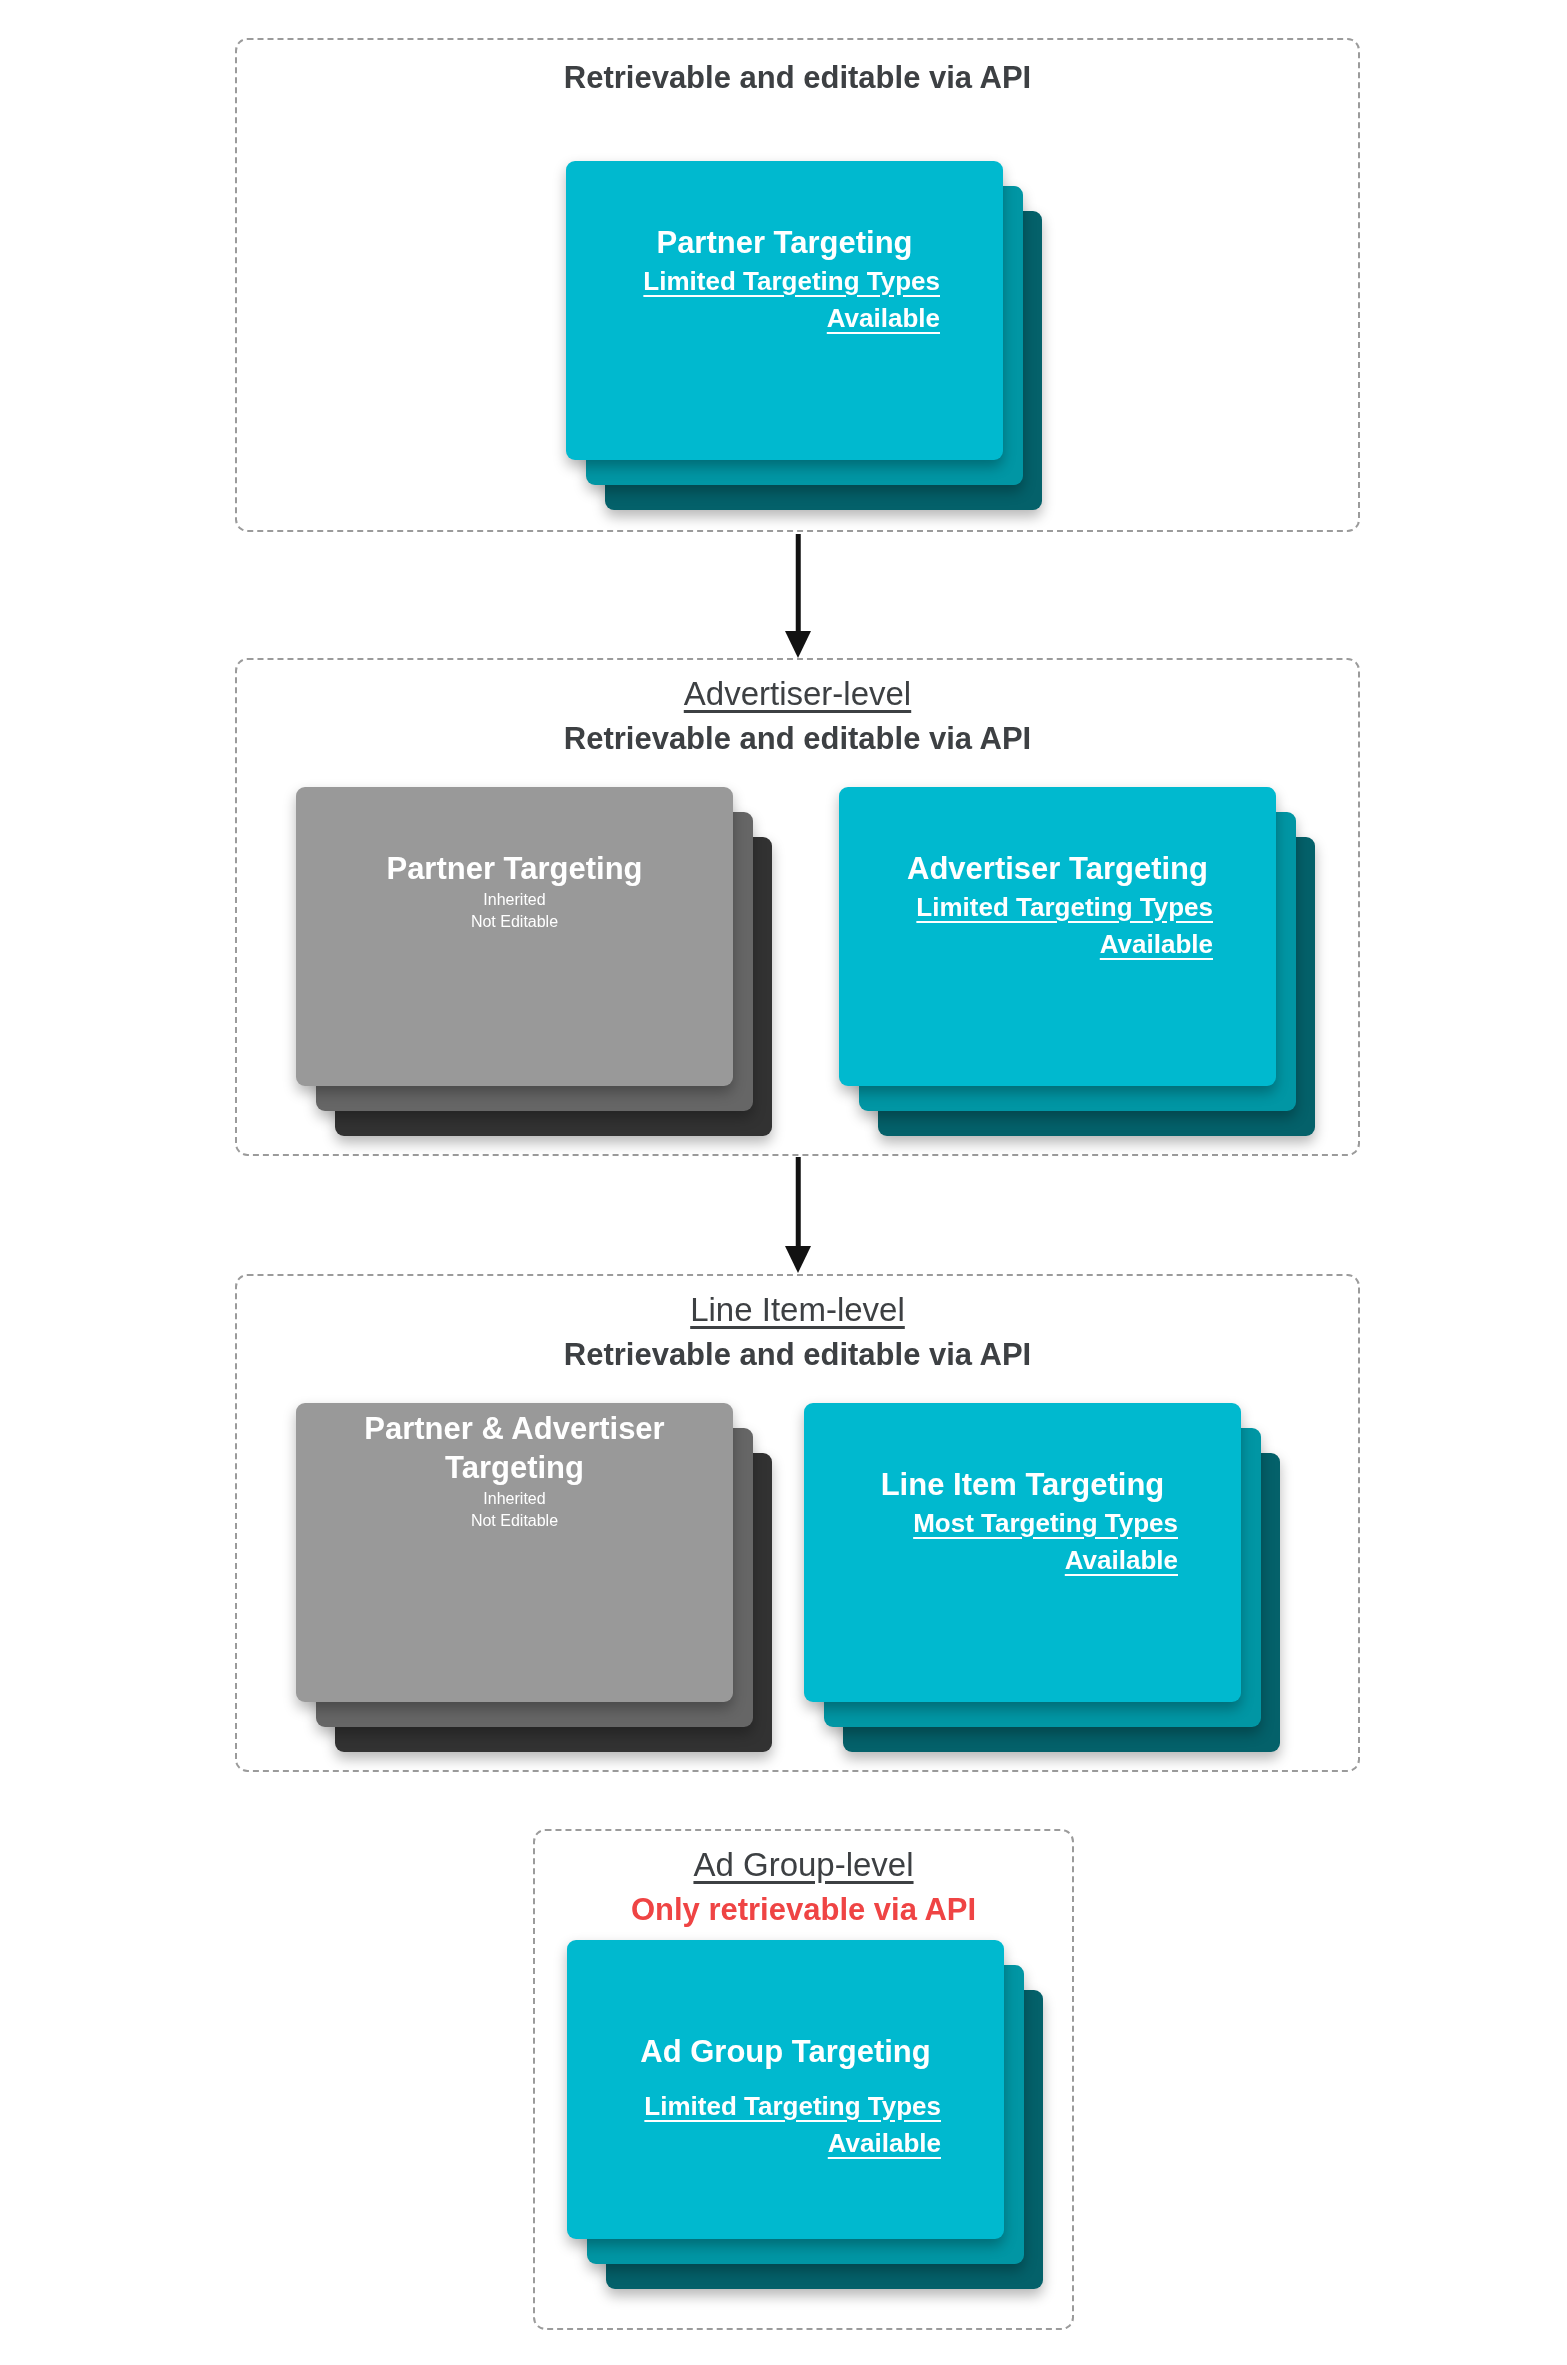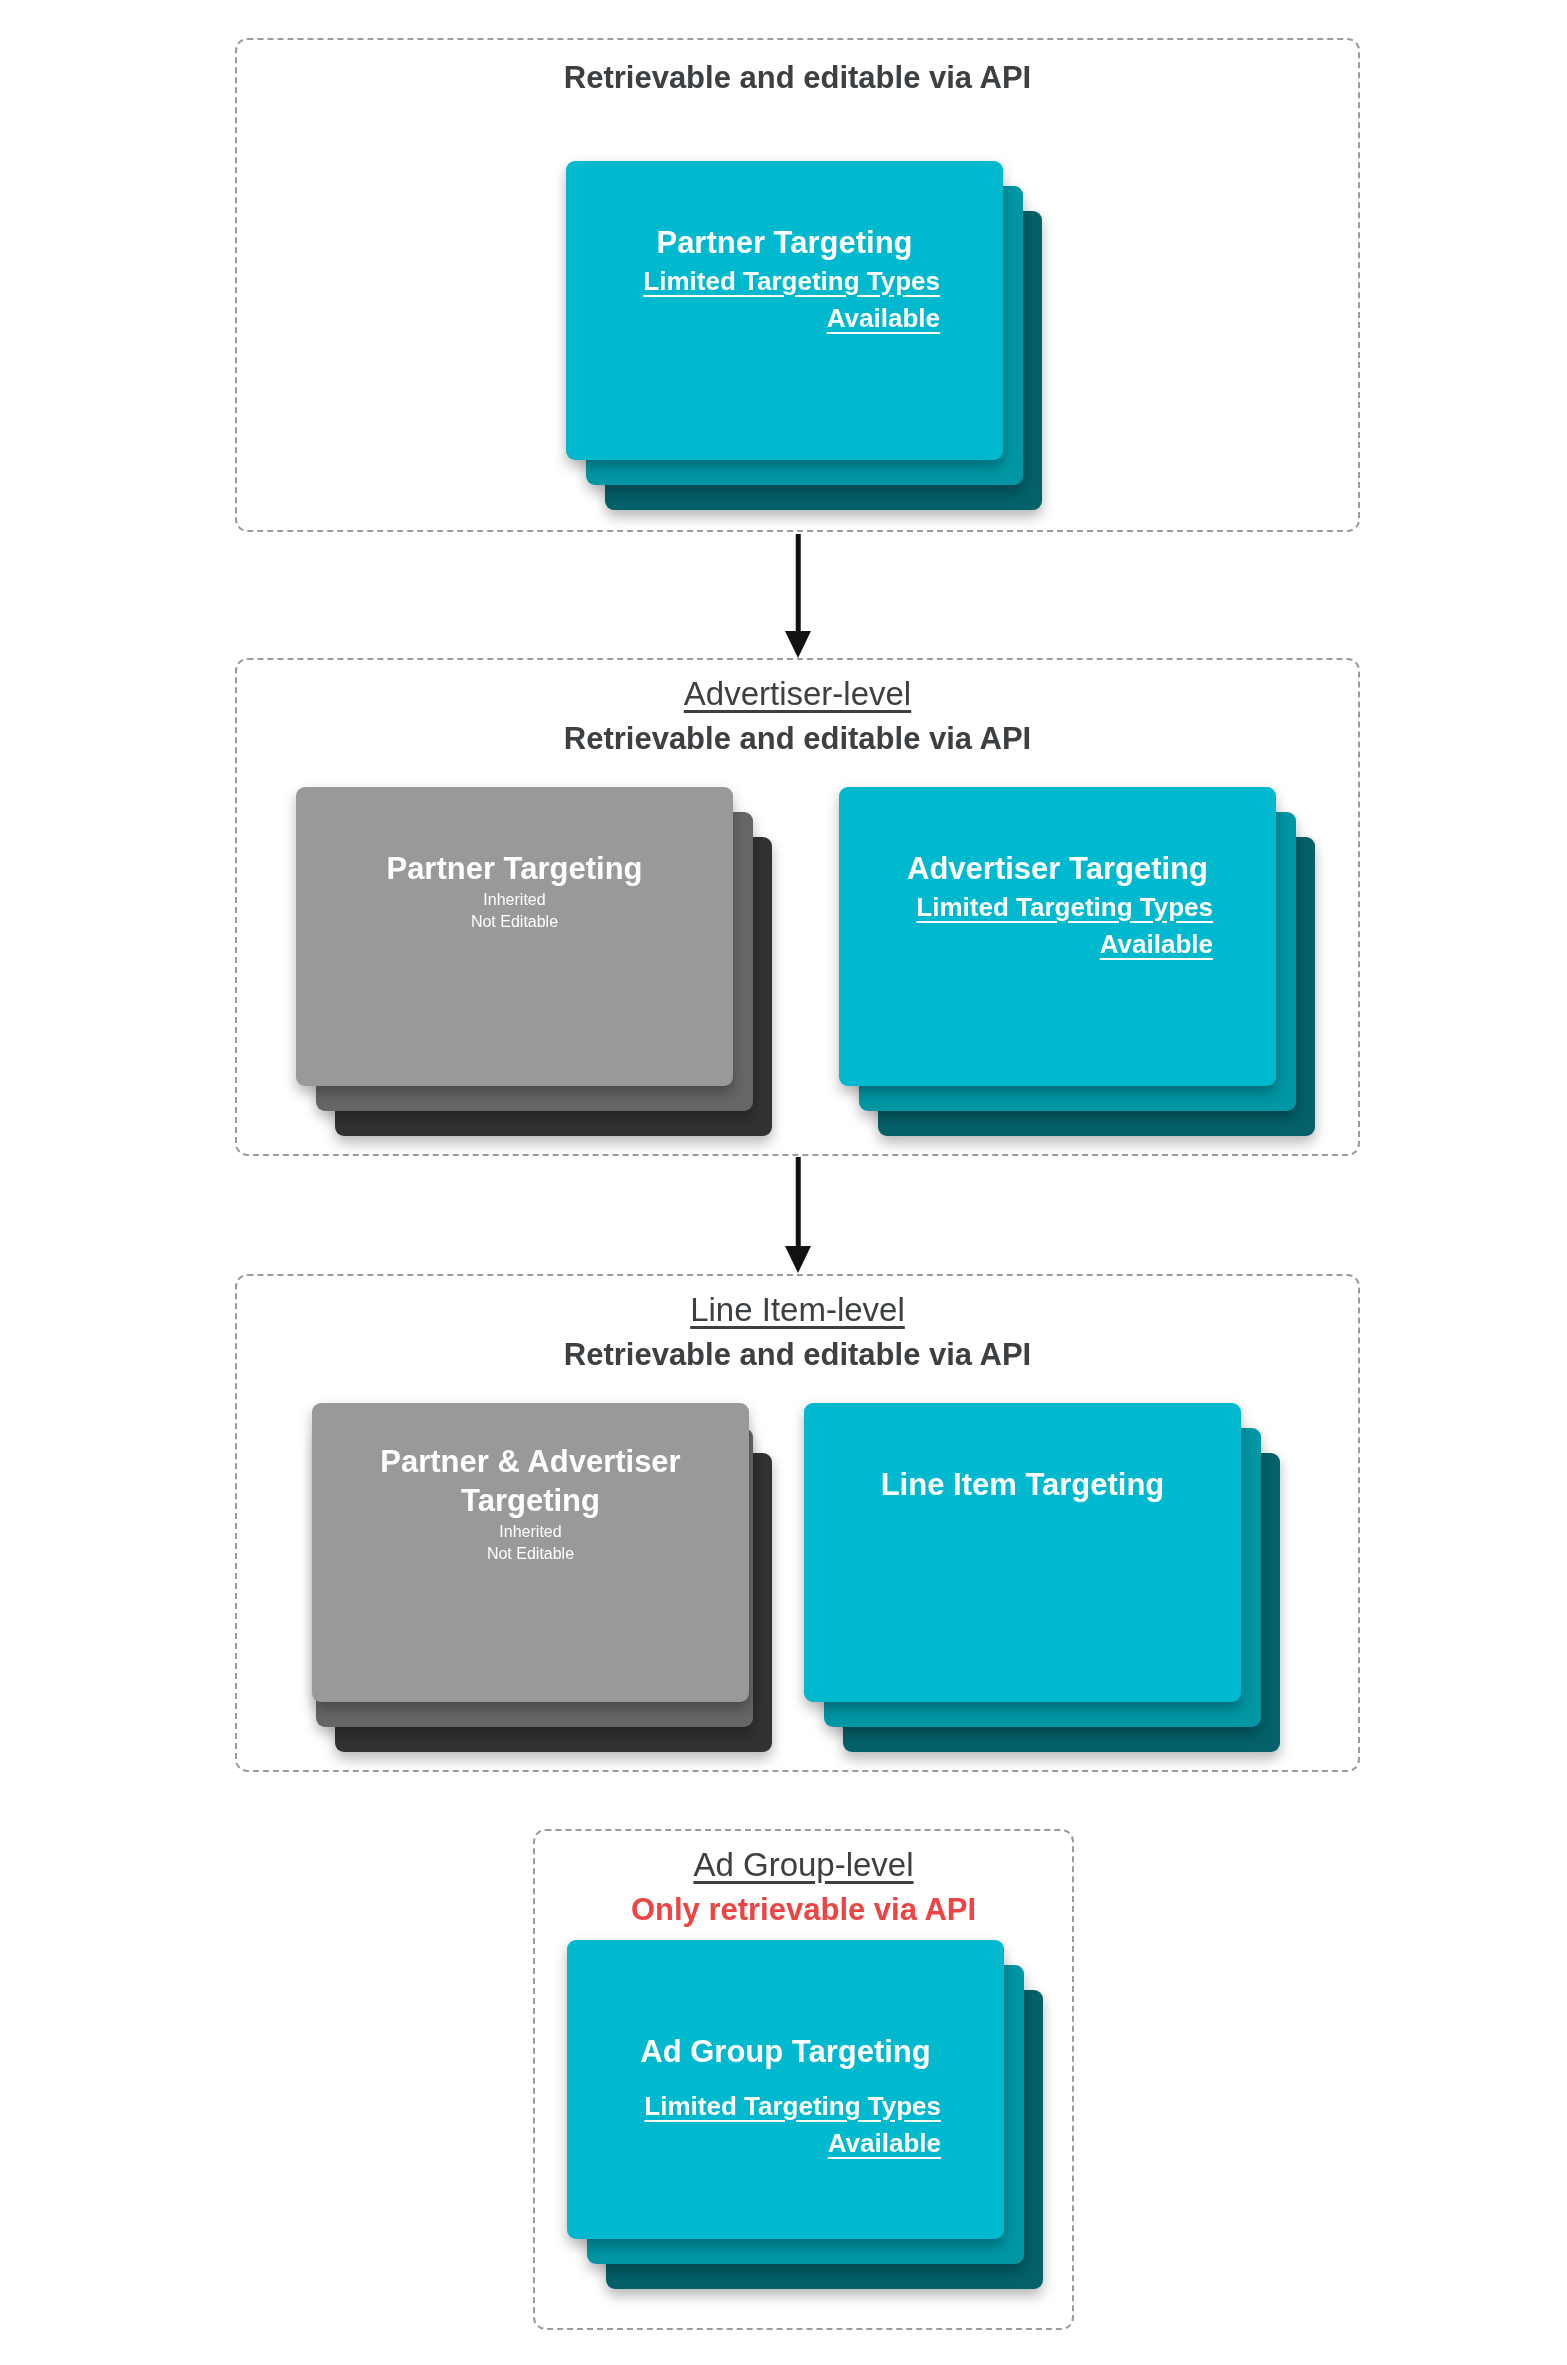--- a/index.html
+++ b/index.html
@@ -25,21 +25,21 @@
   .layer{
     position:absolute;width:437px;height:299px;border-radius:9px;
     box-shadow:0 6.3px 12.5px rgba(0,0,0,.28);
   }
   .l-back{left:39px;top:50px;}
   .l-mid{left:19.6px;top:25px;}
   .l-front{
     left:0;top:0;display:flex;flex-direction:column;align-items:center;
     padding-top:63px;box-sizing:border-box;color:#ffffff;text-align:center;
   }
-  .l-front.pad-small{padding-top:40px;margin-left:16px;}
+  .l-front.pad-small{padding-top:7px;}
   .l-front.pad-mid{padding-top:93px;gap:16px;}
   .cyan .l-front{background:#00b9cf;}
   .cyan .l-mid{background:#0196a4;}
   .cyan .l-back{background:#04616a;}
   .gray .l-front{background:#999999;}
   .gray .l-mid{background:#666666;}
   .gray .l-back{background:#323232;}
 
   .card-title{font-size:31px;font-weight:700;line-height:1.25;max-width:375px;}
   .card-sub{
@@ -135,20 +135,21 @@
         <span>Not Editable</span>
       </div>
     </div>
   </div>
 
   <div class="stack cyan" style="left:804px;top:1403px;">
     <div class="layer l-back"></div>
     <div class="layer l-mid"></div>
     <div class="layer l-front">
       <div class="card-title">Line Item Targeting</div>
+      <div class="card-sub">Most Targeting Types Available</div>
     </div>
   </div>
 
   <div class="stack cyan" style="left:567px;top:1940px;">
     <div class="layer l-back"></div>
     <div class="layer l-mid"></div>
     <div class="layer l-front pad-mid">
       <div class="card-title">Ad Group Targeting</div>
       <div class="card-sub">Limited Targeting Types Available</div>
     </div>

